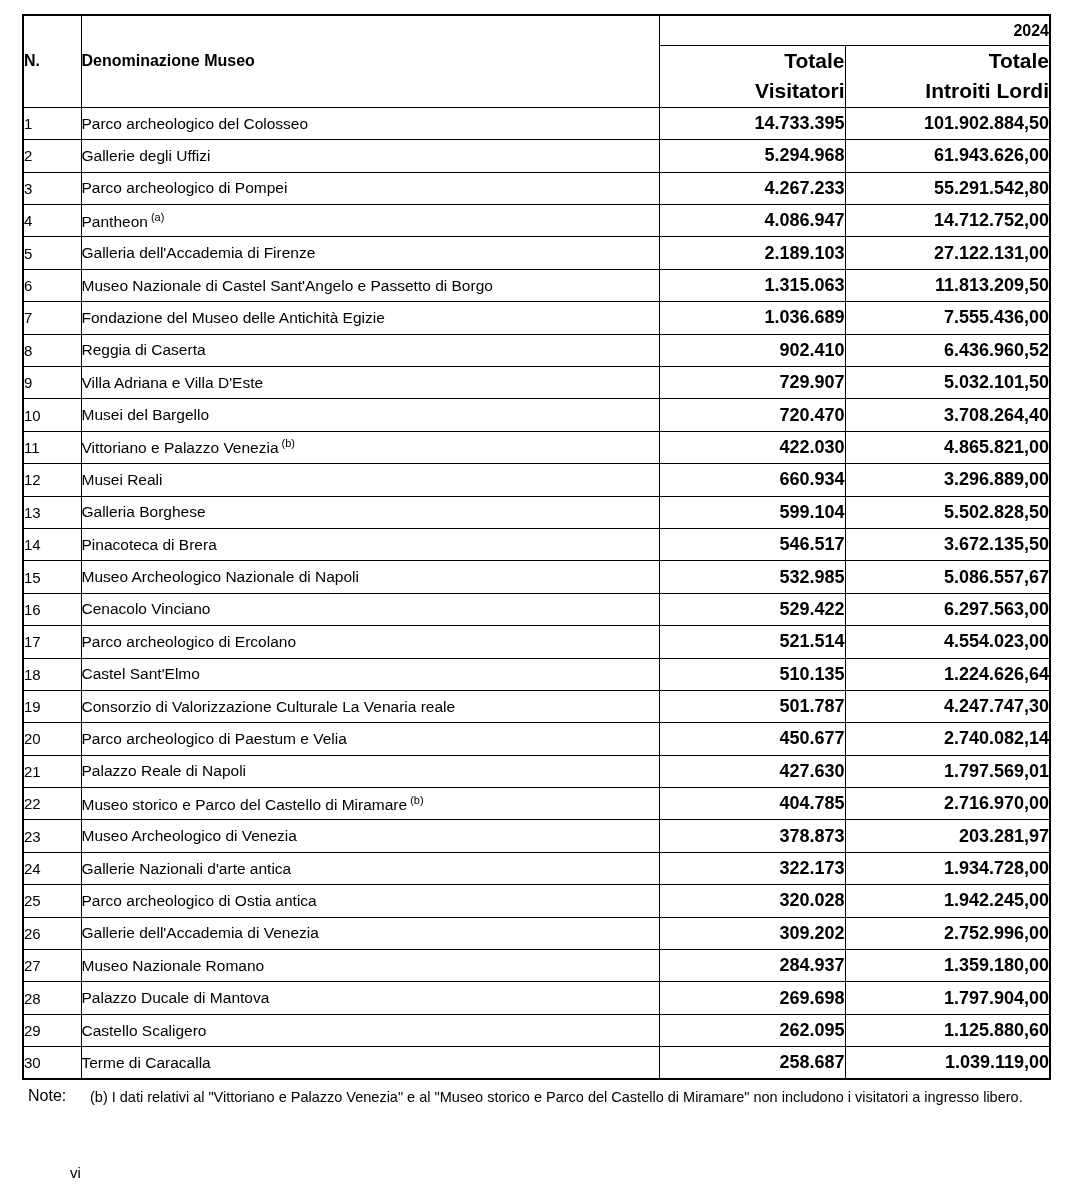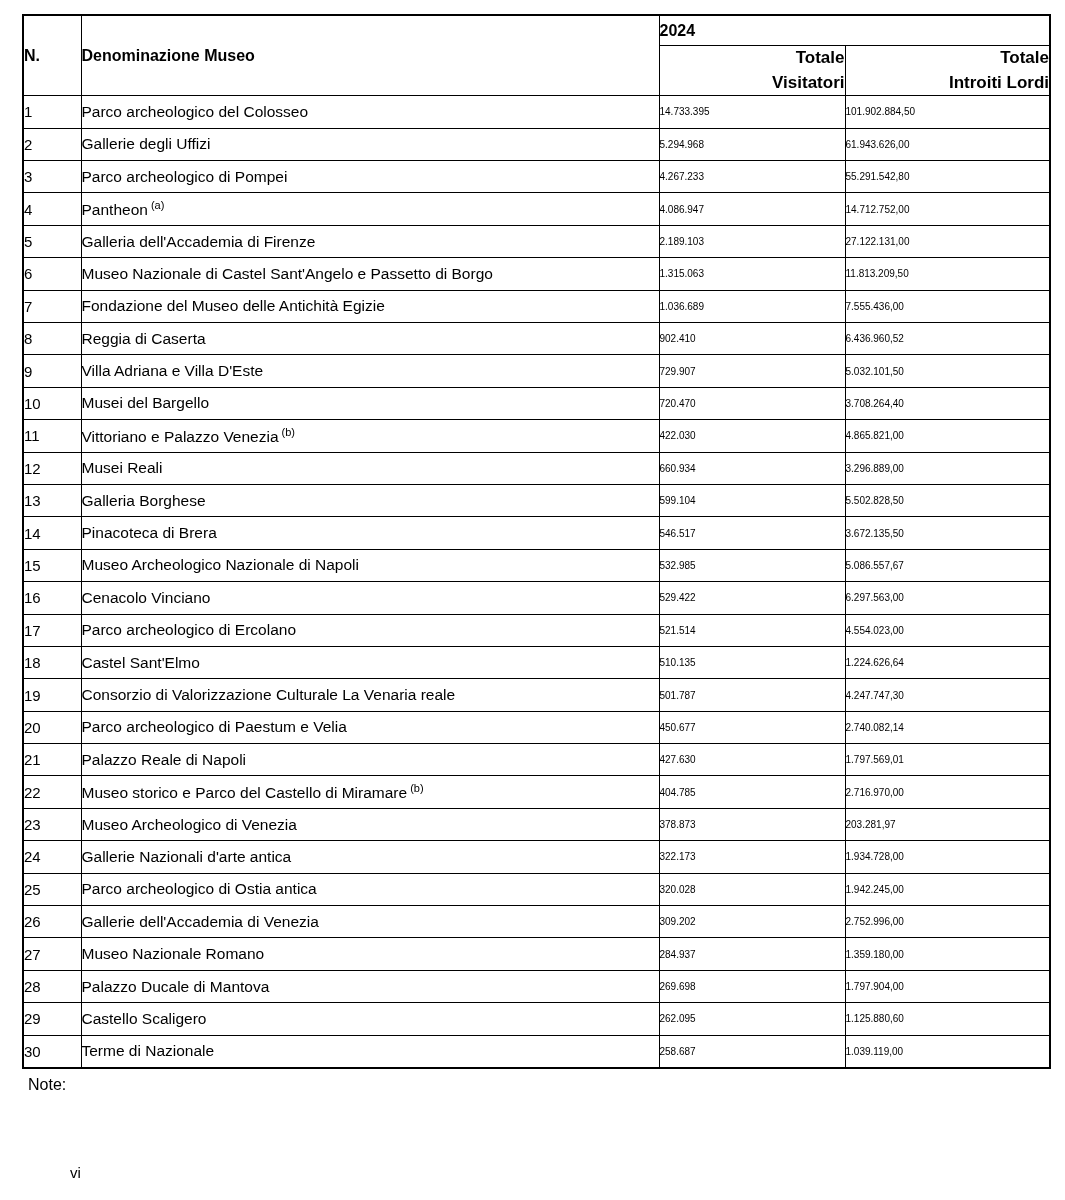--- a/index.html
+++ b/index.html
@@ -33,58 +33,60 @@
   table.museum-table th, table.museum-table td {
     border: 1px solid #000000;
     padding: 0;
     vertical-align: middle;
   }
   
   table.museum-table {
     border: 2px solid #000;
   }
   .hdr-top-year {
-    text-align: left;
+    text-align: right;
     font-weight: bold;
     font-size: 16px;
     height: 29px;
     border-bottom: 1px solid #000;
     margin-left: 28px;
   }
   .hdr-n, .hdr-name {
     font-weight: bold;
     font-size: 16px;
     vertical-align: middle;
   }
   .hdr-n { padding-left: 5px; text-align: left; }
   .hdr-name { padding-left: 8px; text-align: left; }
   .hdr-sub {
     font-weight: bold;
-    font-size: 17px;
+    font-size: 21px;
     text-align: right;
     padding: 2px 6px 4px 4px;
     line-height: 1.45;
   }
   .hdr-sub span { display: block; }
   td.cell-num {
     font-size: 15px;
     padding: 3px 2px 3px 5px;
     text-align: left;
   }
   td.cell-name {
     font-size: 15.5px;
     padding: 3px 4px 3px 8px;
     text-align: left;
     white-space: nowrap;
     overflow: hidden;
   }
   td.cell-vis, td.cell-inc {
-    font-size: 10px;
+    font-size: 18px;
+    text-align: right;
     padding: 3px 6px 3px 4px;
     white-space: nowrap;
+    font-weight: bold;
   }
   tbody tr { height: 32.4px; }
   sup.fn {
     font-size: 11px;
     vertical-align: super;
     margin-left: 3px;
   }
   .notes {
     margin-top: 7px;
     width: 1027px;
@@ -313,28 +315,29 @@
           <td class="cell-inc">1.797.904,00</td>
         </tr>
         <tr>
           <td class="cell-num">29</td>
           <td class="cell-name"><span>Castello Scaligero</span></td>
           <td class="cell-vis">262.095</td>
           <td class="cell-inc">1.125.880,60</td>
         </tr>
         <tr>
           <td class="cell-num">30</td>
-          <td class="cell-name"><span>Terme di Nazionale</span></td>
+          <td class="cell-name"><span>Terme di Caracalla</span></td>
           <td class="cell-vis">258.687</td>
           <td class="cell-inc">1.039.119,00</td>
         </tr>
       </tbody>
   </table>
 
   <div class="notes">
     <div class="notes-label">Note:</div>
     <div class="notes-body" id="notes-body">
+        <div class="note-line">(b) I dati relativi al "Vittoriano e Palazzo Venezia" e al "Museo storico e Parco del Castello di Miramare" non includono i visitatori a ingresso libero.</div>
       </div>
   </div>
 
   <div class="stray-glyph">vi</div>
 
 </div>
 
 </body></html>

